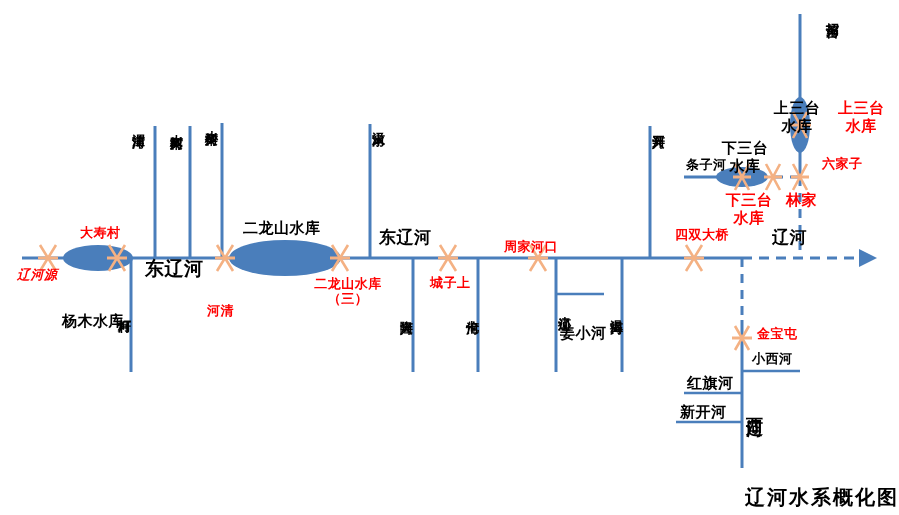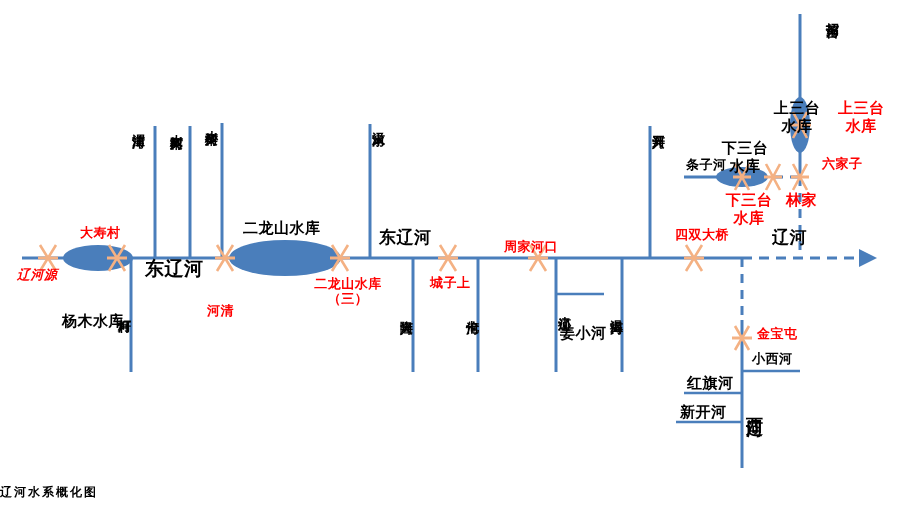--- a/index.html
+++ b/index.html
@@ -43,22 +43,22 @@
   .s13{ font-size:13px; }
   .s15{ font-size:15px; }
   .s17{ font-size:17px; }
   .s19{ font-size:19px; }
   .center{ transform:translateX(-50%); }
   .multiline{ white-space:pre-line; text-align:center; line-height:1.18; }
   #title{
     position:absolute;
     left:0; right:0;
     top:484px;
-    text-align:left;
-    font-size:12px;
+    text-align:right;
+    font-size:20px;
     font-weight:bold;
     color:#000000;
     letter-spacing:2px;
   }
 </style>
 </head>
 <body>
 
 <div id="stage">
 

